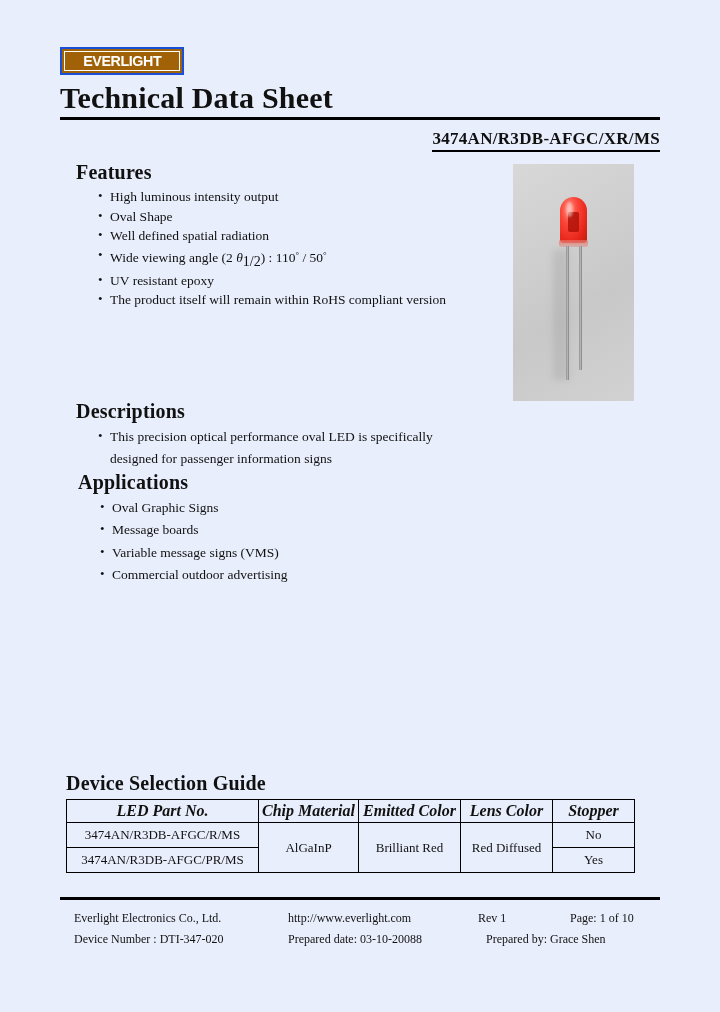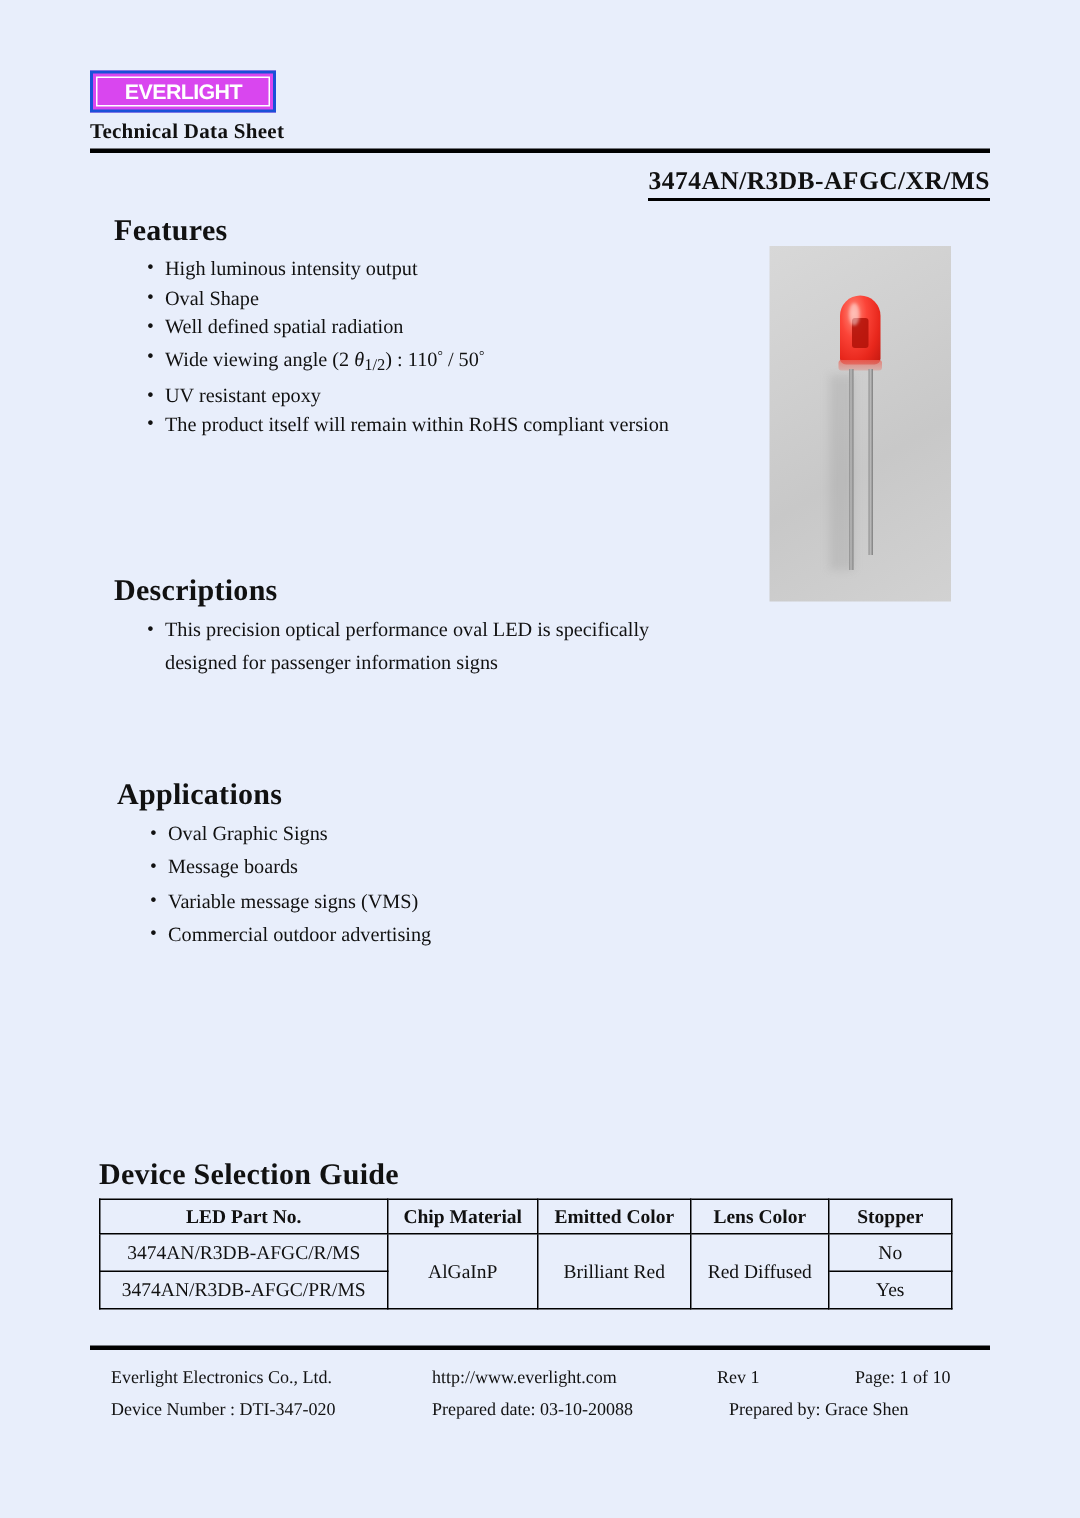--- a/index.html
+++ b/index.html
@@ -23,21 +23,21 @@
     height: 1012px;
     box-sizing: border-box;
     padding: 0 60px;
   }
 
   
   .logo-box {
     margin-top: 47px;
     width: 124px;
     height: 28px;
-    background: #d946ef;
+    background: #a16207;
     border: 2px solid #1a50d8;
     box-sizing: border-box;
     display: flex;
     align-items: center;
     justify-content: center;
   }
   .logo-inner {
     width: 116px;
     height: 20px;
     border: 1px solid #ffffff;
@@ -51,21 +51,21 @@
     font-family: "Liberation Sans", sans-serif;
     font-weight: bold;
     font-size: 14px;
     letter-spacing: -0.4px;
     line-height: 1;
     transform: scaleX(1.02);
   }
 
   .doc-title {
     margin-top: 6px;
-    font-size: 14px;
+    font-size: 30px;
     font-weight: bold;
     letter-spacing: 0.2px;
   }
 
   .rule-thick {
     border-top: 3px solid #000;
     margin-top: 2px;
   }
 
   .partno-row {
@@ -82,21 +82,21 @@
   }
 
   
   .section-head {
     font-size: 20px;
     font-weight: bold;
     letter-spacing: 0.2px;
   }
   #features-section { margin-top: 9px; margin-left: 16px; }
   #descriptions-section { margin-top: 90px; margin-left: 16px; }
-  #applications-section { margin-top: 65px; margin-left: 18px; }
+  #applications-section { margin-left: 18px; }
 
   ul.bullets {
     list-style: none;
     margin: 3px 0 0 0;
     padding: 0 0 0 22px;
   }
   ul.bullets li {
     position: relative;
     font-size: 13.5px;
     line-height: 19.5px;
@@ -105,21 +105,21 @@
   }
   ul.bullets li::before {
     content: "\2022";
     position: absolute;
     left: 0;
     top: -1px;
     font-size: 13px;
   }
   ul.spaced li { line-height: 22.5px; }
 
-  sub.frac { font-size: 11px; vertical-align: -0.25em; }
+  sub.frac { font-size: 14px; vertical-align: -0.25em; }
   .deg { font-size: 9px; vertical-align: 0.45em; }
   .theta { font-style: italic; }
 
   
   .photo {
     position: absolute;
     left: 513px;
     top: 164px;
     width: 121px;
     height: 237px;
@@ -201,21 +201,22 @@
   table.dsg th, table.dsg td {
     border: 1px solid #000;
     text-align: center;
     vertical-align: middle;
     font-size: 13px;
     padding: 0;
   }
   table.dsg th {
     font-weight: bold;
     height: 22px;
-    font-size: 13px;
+    font-size: 16px;
+    font-style: italic;
   }
   table.dsg td { height: 24px; }
   td.partcell { font-size: 12.5px; }
   .col-part { width: 192px; }
   .col-chip { width: 100px; }
   .col-emit { width: 102px; }
   .col-lens { width: 92px; }
   .col-stop { width: 82px; }
 
   

